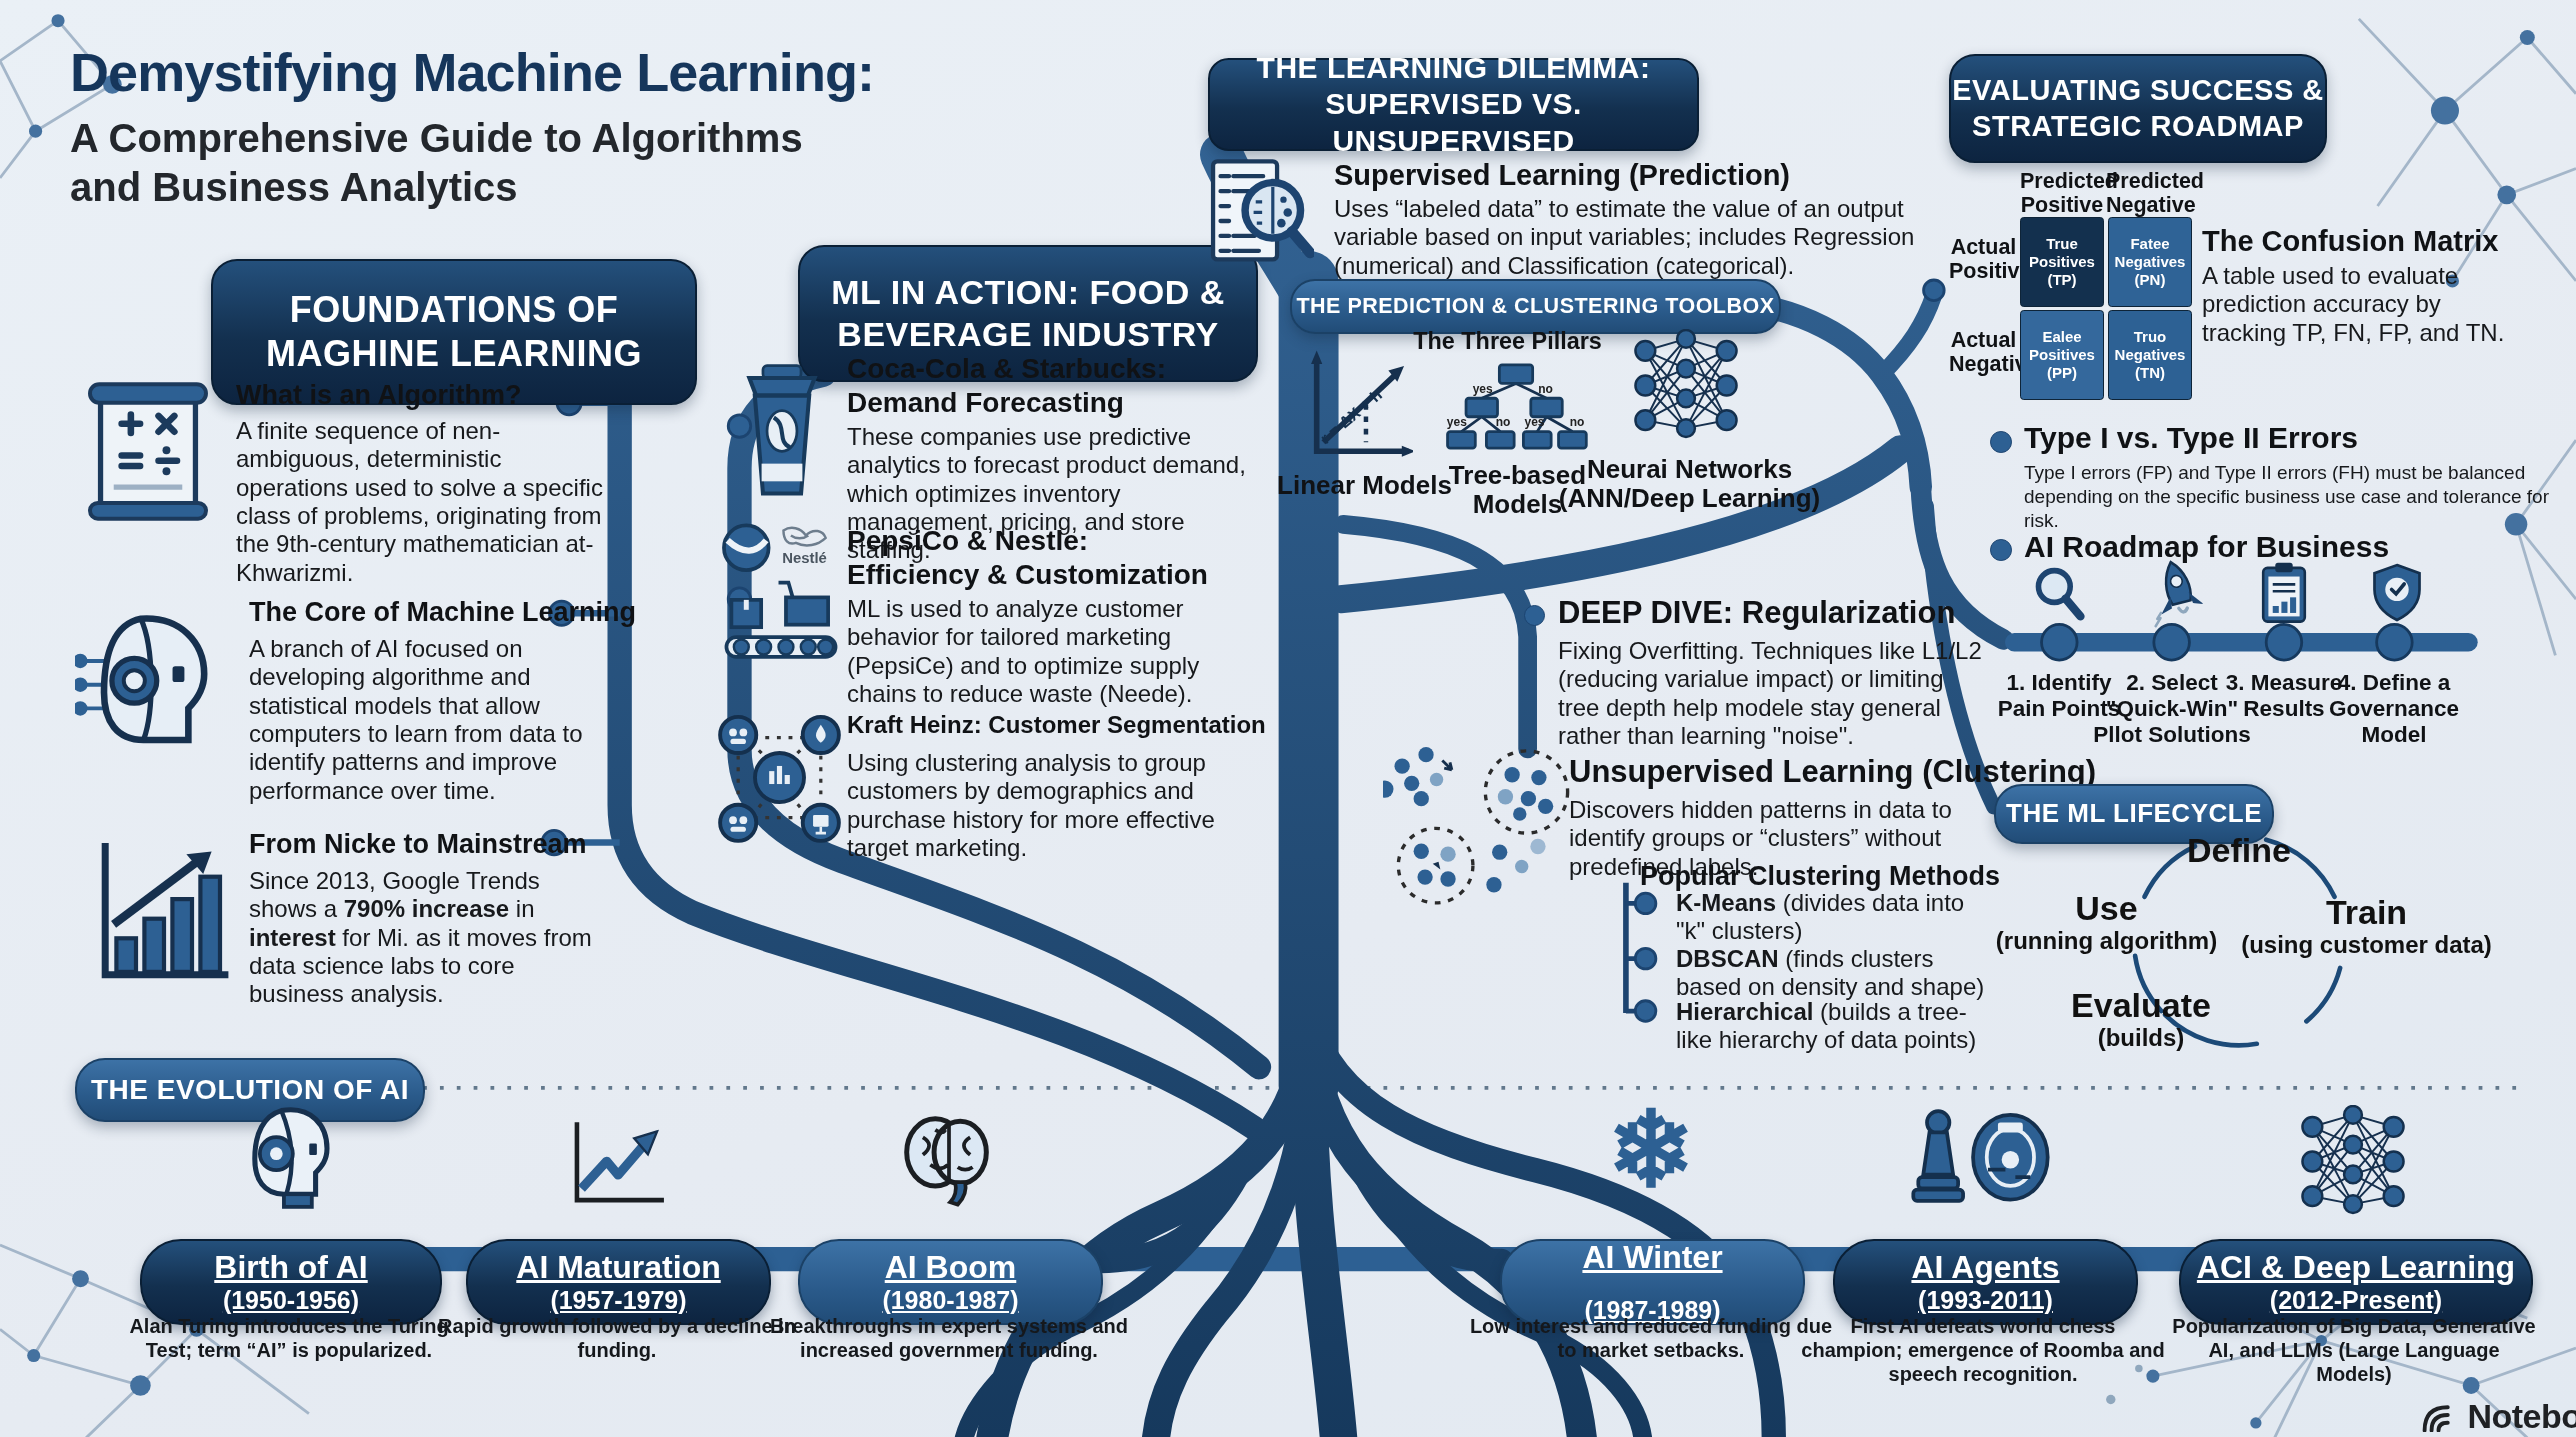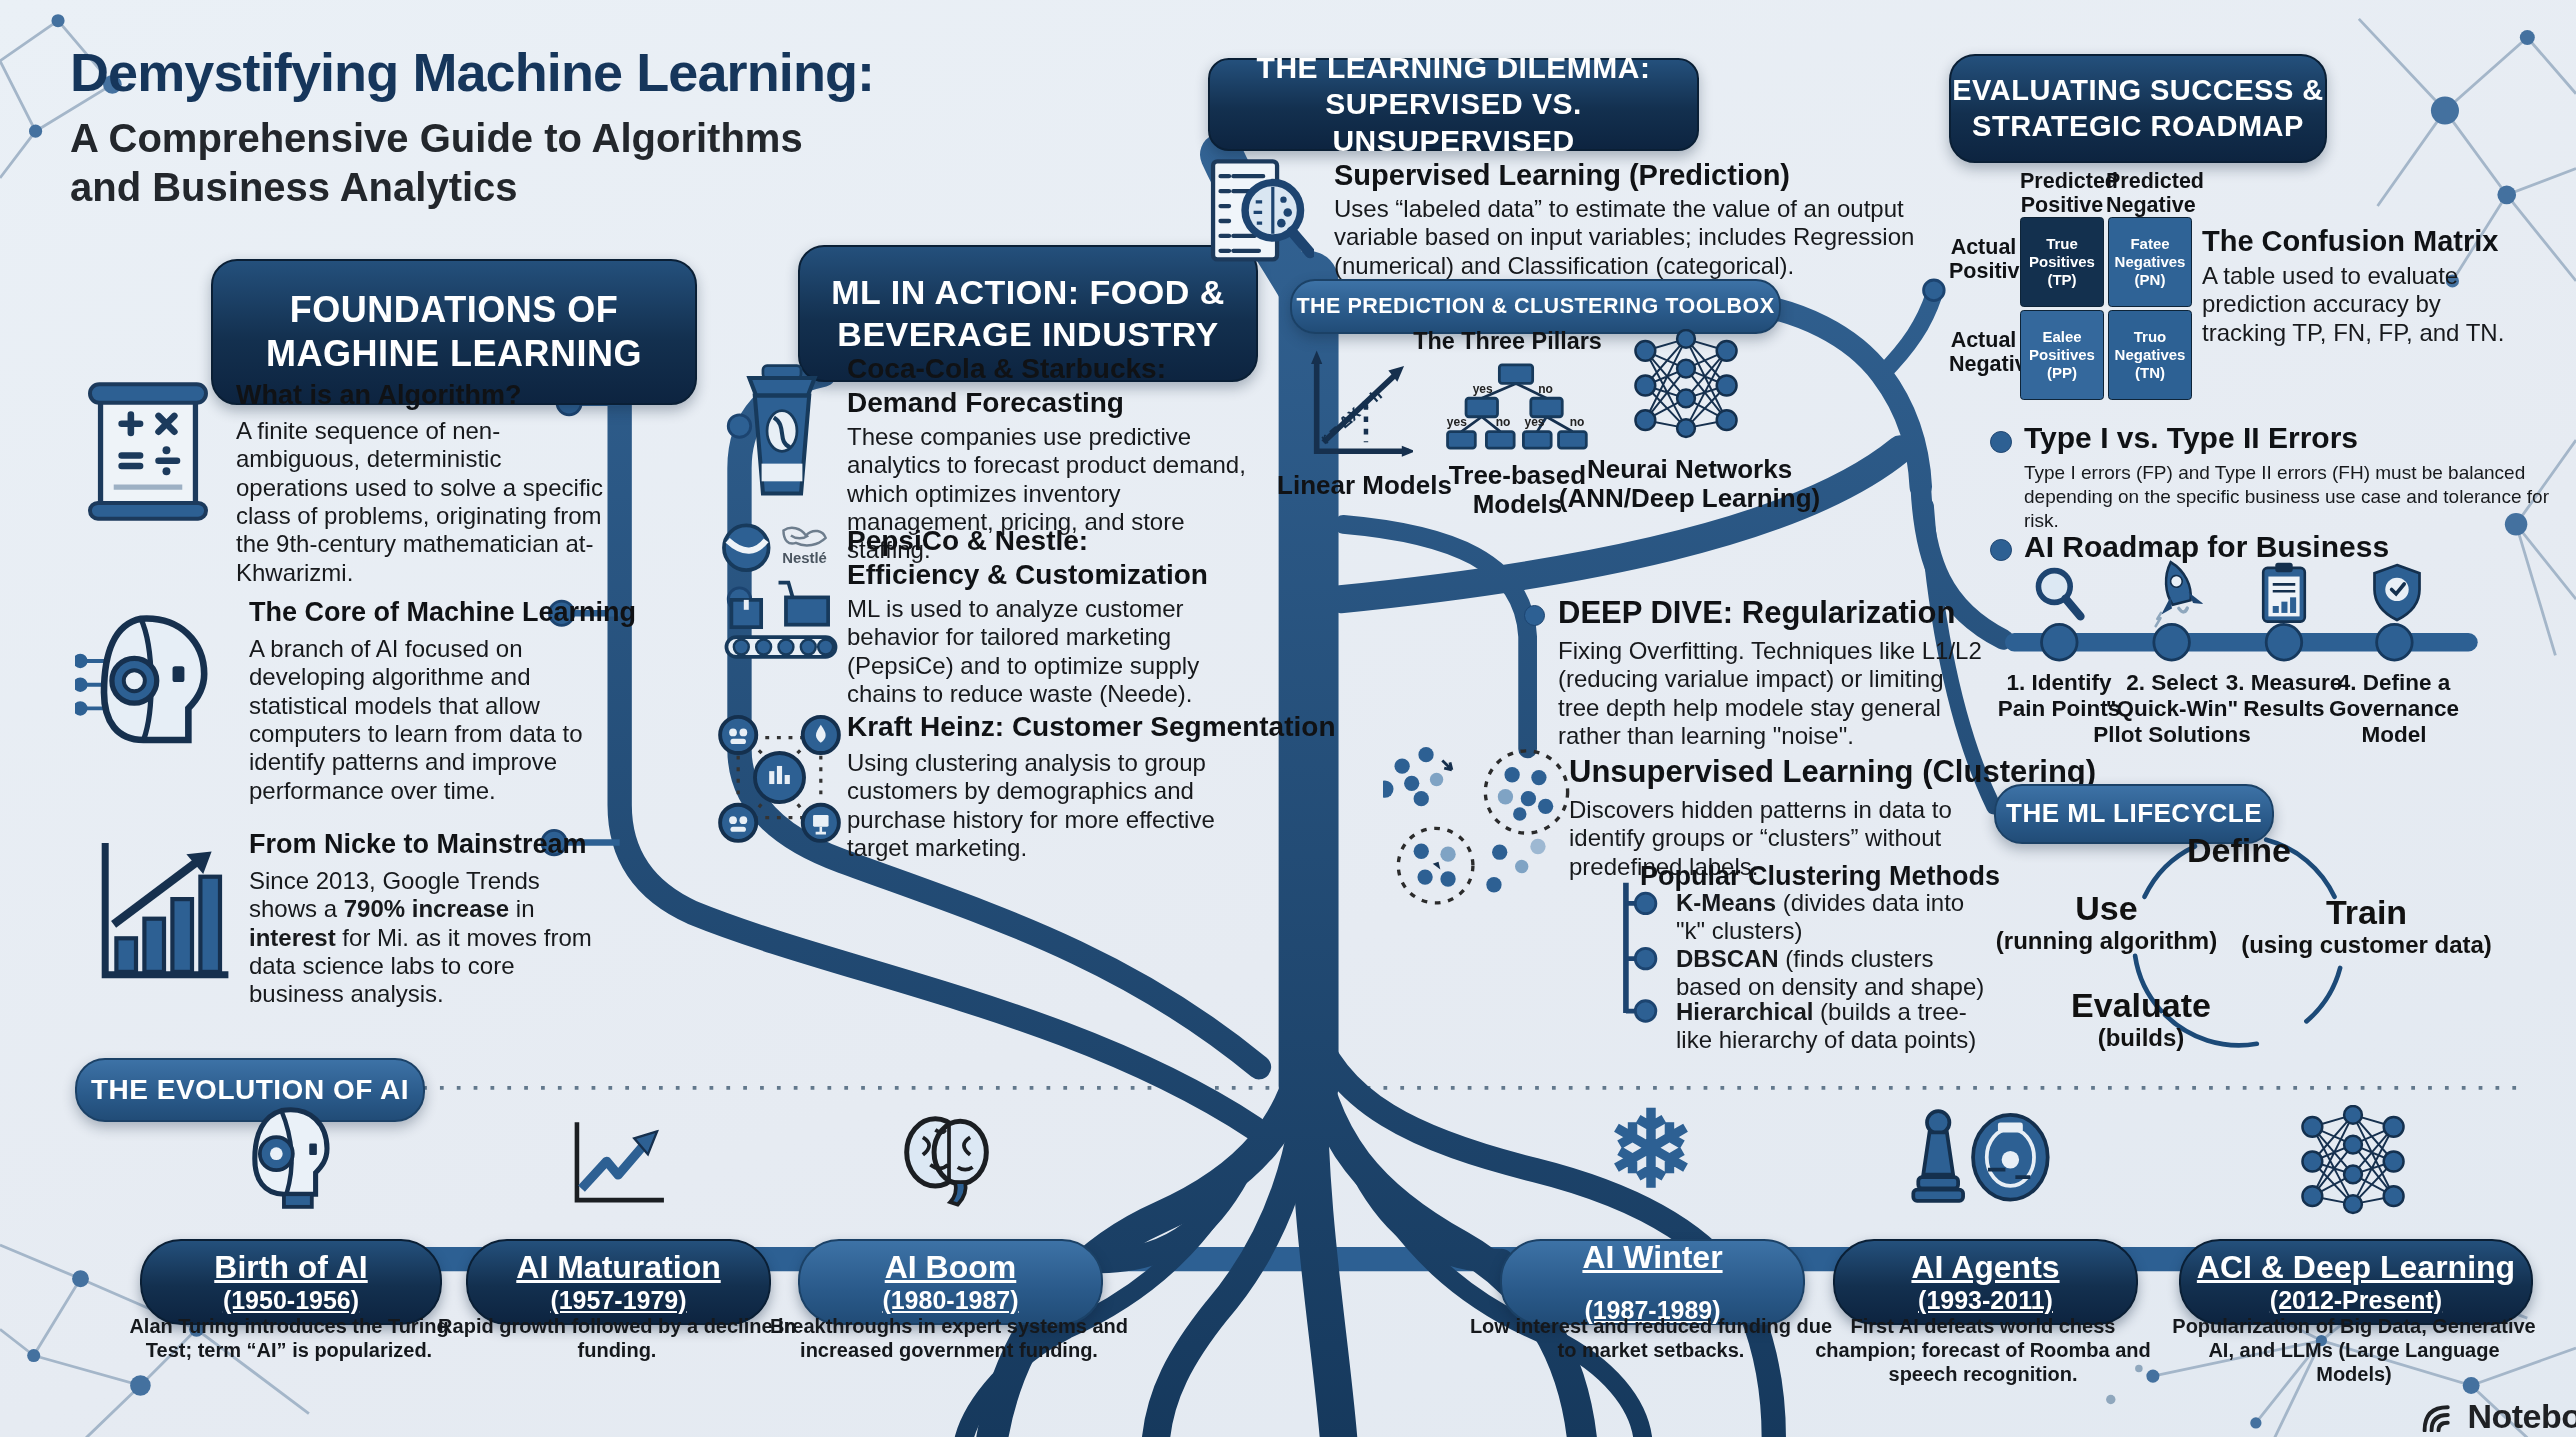--- a/index.html
+++ b/index.html
@@ -267,21 +267,21 @@
           <rect x="12" y="27" width="12" height="4" rx="2"></rect>
         <path d="M82 16 c-5 7 -5 10 0 14 c5 -4 5 -7 0 -14 Z"></path>
         <circle cx="14" cy="90" r="3"></circle>
           <circle cx="22" cy="90" r="3"></circle>
           <rect x="12" y="95" width="12" height="4" rx="2"></rect>
         <rect x="76" y="86" width="12" height="9" rx="1"></rect>
           <path d="M82 95 v5 M78 100 h8" stroke="#e8eff6" stroke-width="2"></path>
       </g>
     </svg>
   </div>
-  <div class="abs h1" style="left:847px;top:711px;font-size:28px;">Kraft Heinz: Customer Segmentation</div>
+  <div class="abs h1" style="left:847px;top:711px;font-size:24px;">Kraft Heinz: Customer Segmentation</div>
   <div class="abs bd" style="left:847px;top:749px;width:417px;font-size:24px;">Using clustering analysis to group customers by demographics and purchase history for more effective target marketing.</div>
 
   <div class="hpill pdark" style="left:1208px;top:58px;width:487px;height:89px;font-size:30px;border-radius:20.6px;">THE LEARNING DILEMMA:
 SUPERVISED VS. UNSUPERVISED</div>
 
   <div class="abs" style="left:1206px;top:157px;">
     <svg width="108" height="112" viewBox="0 0 100 105">
       <rect x="6" y="4" width="60" height="92" rx="4" fill="#f0f5fa" stroke="#1c3a5c" stroke-width="4"></rect>
       <g stroke="#1c3a5c" stroke-width="4" stroke-linecap="round">
         <path d="M13 18 h8 M25 18 h28 M13 32 h8 M25 32 h24 M13 46 h8 M13 60 h8 M13 74 h8 M25 74 h20 M13 88 h8 M25 88 h24"></path>
@@ -591,21 +591,21 @@
   </div>
   <div class="tl-pill pdark" style="left:2179px;width:350px;">
     <div class="tl-name">ACI &amp; Deep Learning</div>
     <div class="tl-years">(2012-Present)</div>
   </div>
 
   <div class="era-desc" style="left:289px;">Alan Turing introduces the Turing Test; term “AI” is popularized.</div>
   <div class="era-desc" style="left:617px;">Rapid growth followed by a decline in funding.</div>
   <div class="era-desc" style="left:949px;">Breakthroughs in expert systems and increased government funding.</div>
   <div class="era-desc" style="left:1651px;">Low interest and reduced funding due to market setbacks.</div>
-  <div class="era-desc" style="left:1983px;">First AI defeats world chess champion; forecast of Roomba and speech recognition.</div>
+  <div class="era-desc" style="left:1983px;">First AI defeats world chess champion; emergence of Roomba and speech recognition.</div>
   <div class="era-desc" style="left:2354px;">Popularization of Big Data, Generative AI, and LLMs (Large Language Models)</div>
 
   <div class="abs" style="left:2419px;top:1397px;display:flex;align-items:center;gap:9.4px;">
     <span>
       <svg width="39" height="34" viewBox="0 0 48 44">
         <g stroke="#1f2124" stroke-width="5" fill="none" stroke-linecap="round">
           <path d="M6 42 Q6 12 36 12"></path>
           <path d="M15 42 Q15 22 36 22"></path>
           <path d="M24 42 Q24 32 36 32"></path>
         </g>

